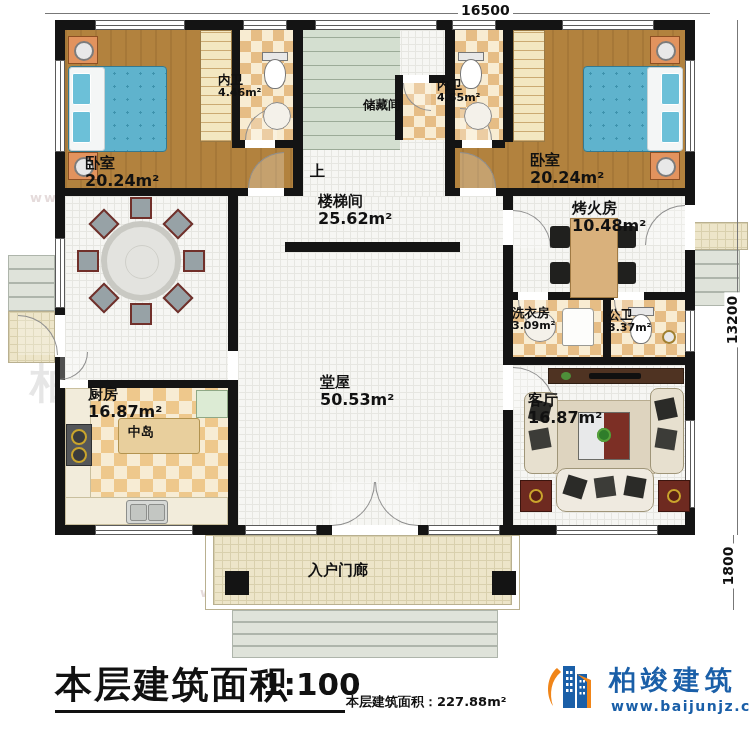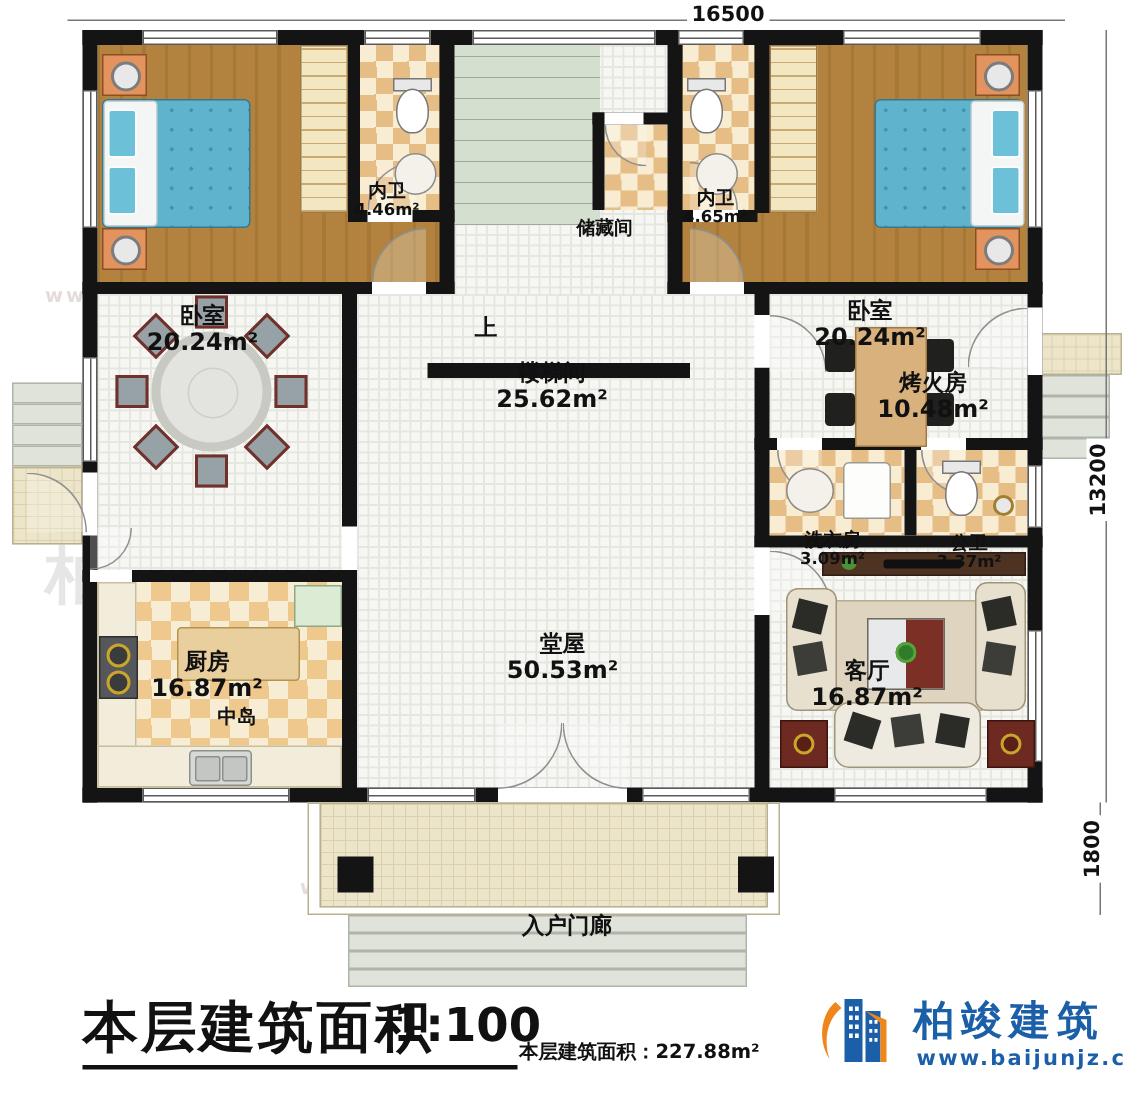--- a/index.html
+++ b/index.html
@@ -20,21 +20,21 @@
   .window{position:absolute;background:#fff;border:1px solid #5a5a5a;box-sizing:border-box;}
   .win-h{background-image:linear-gradient(#5a5a5a,#5a5a5a);background-size:100% 1px;background-position:center;background-repeat:no-repeat;}
   .win-v{background-image:linear-gradient(90deg,#5a5a5a,#5a5a5a);background-size:1px 100%;background-position:center;background-repeat:no-repeat;}
   .gap{position:absolute;background:#fff;}
   .arc{position:absolute;border:1px solid #8f8f8f;box-sizing:border-box;background:rgba(255,255,255,.25);}
   .arc-tl{border-radius:100% 0 0 0;border-right:none;border-bottom:none;}
   .arc-tr{border-radius:0 100% 0 0;border-left:none;border-bottom:none;}
   .arc-bl{border-radius:0 0 0 100%;border-right:none;border-top:none;}
   .arc-br{border-radius:0 0 100% 0;border-left:none;border-top:none;}
   
-  .rlabel{position:absolute;text-align:center;color:#111;font-weight:bold;line-height:1.15;white-space:nowrap;margin-top:47px;}
+  .rlabel{position:absolute;color:#111;font-weight:bold;line-height:1.15;white-space:nowrap;}
   .rname{font-size:15px;}.rarea{font-size:16px;}
   .sm .rname{font-size:12.5px;}.sm .rarea{font-size:11px;}
   .dimtext{position:absolute;font-size:14px;font-weight:bold;color:#111;background:#fff;padding:0 3px;white-space:nowrap;}
   .dimline{position:absolute;background:#777;}
   .vert{transform:rotate(-90deg);transform-origin:center;}
   
   .bed{position:absolute;background:#5fb3cd;background-image:radial-gradient(#3e93ad 1.2px,transparent 1.3px);background-size:13px 13px;border:1px solid #35788e;border-radius:4px;}
   .blanket{position:absolute;background:#f4f6f6;border:1px solid #c9d2d4;border-radius:3px;}
   .pillow{position:absolute;background:#6cc0d8;border:1px solid #fff;border-radius:2px;}
   .nstand{position:absolute;background:#e2935e;border:1px solid #8d4f22;box-sizing:border-box;}

